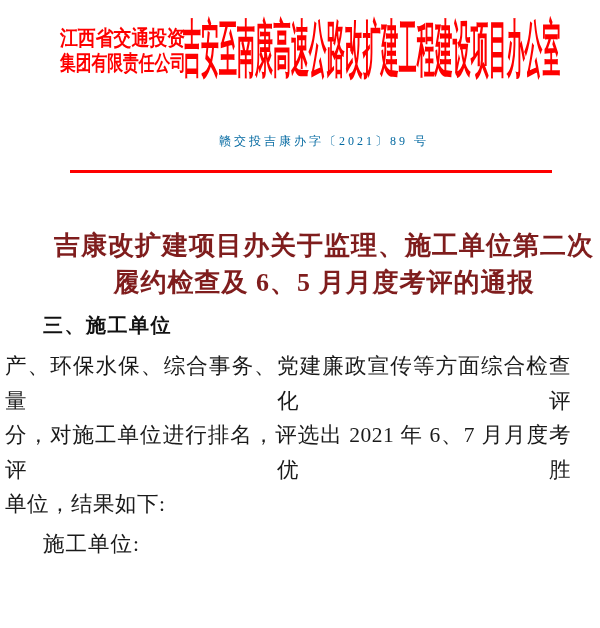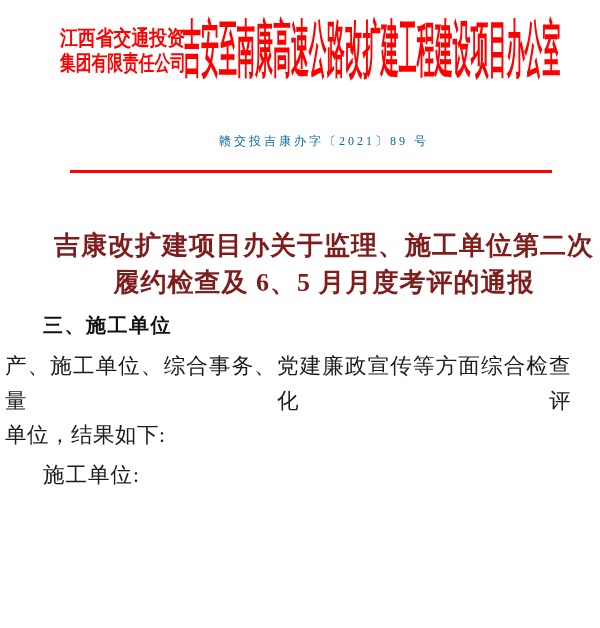--- a/index.html
+++ b/index.html
@@ -136,21 +136,22 @@
 
   <div class="doc-title">
     <div>吉康改扩建项目办关于监理、施工单位第二次</div>
     <div>履约检查及 6、5 月月度考评的通报</div>
   </div>
 
   <div class="content">
     <div class="section-heading">三、施工单位</div>
 
     <div class="paragraph">
-      <div class="para-line">产、施工单位、综合事务、党建廉政宣传等方面综合检查量化评</div>
+      <div class="para-line">产、环保水保、综合事务、党建廉政宣传等方面综合检查量化评</div>
+      <div class="para-line">分，对施工单位进行排名，评选出 2021 年 6、7 月月度考评优胜</div>
       <div class="para-line last">单位，结果如下:</div>
     </div>
 
     <div class="list-label">施工单位:</div>
 
   </div>
 
 </div>
 
 </body></html>

